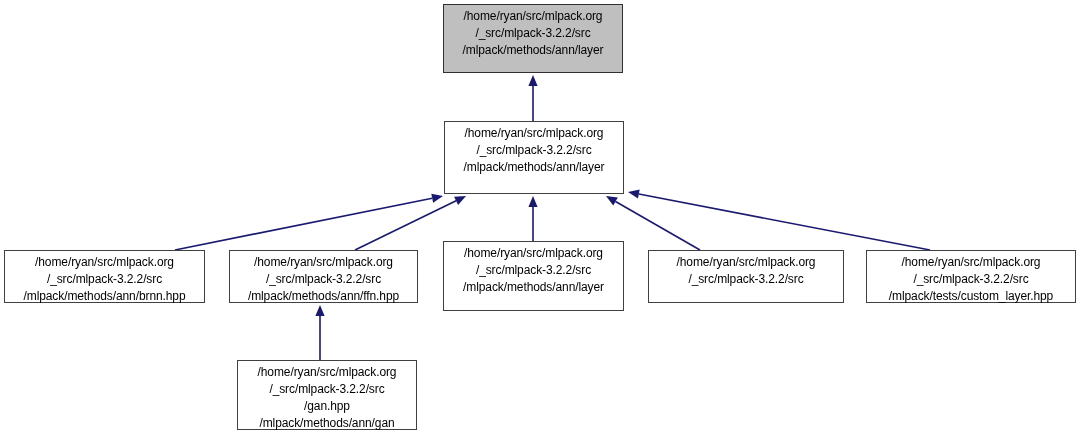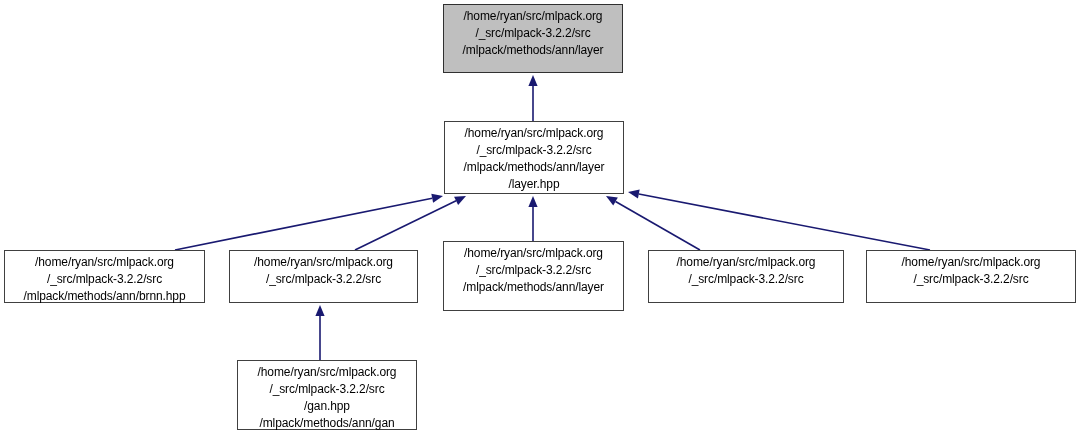--- a/index.html
+++ b/index.html
@@ -81,20 +81,20 @@
       <g>
         <line x1="930" y1="250" x2="638.802580863866" y2="194.07466784802722" stroke="#191970" stroke-width="1.6"></line>
         <polygon points="628,192 639.6701692366773,189.55722494131965 637.9349924910546,198.5921107547348" fill="#191970"></polygon>
       </g>
       <g>
         <line x1="320" y1="360" x2="320" y2="316" stroke="#191970" stroke-width="1.6"></line>
         <polygon points="320,305 324.6,316 315.4,316" fill="#191970"></polygon>
       </g>
     </svg>
 <div class="node highlight" style="left: 443px; top: 4px; width: 180px; height: 69px;"><span class="line">/home/ryan/src/mlpack.org</span><span class="line">/_src/mlpack-3.2.2/src</span><span class="line">/mlpack/methods/ann/layer</span></div>
-    <div class="node" style="left: 444px; top: 121px; width: 180px; height: 73px;"><span class="line">/home/ryan/src/mlpack.org</span><span class="line">/_src/mlpack-3.2.2/src</span><span class="line">/mlpack/methods/ann/layer</span><span class="line">/layer.hpp</span></div>
+    <div class="node" style="left: 444px; top: 121px; width: 180px; height: 73px;"><span class="line">/home/ryan/src/mlpack.org</span><span class="line">/_src/mlpack-3.2.2/src</span><span class="line">/mlpack/methods/ann/layer</span></div>
     <div class="node" style="left: 4px; top: 250px; width: 201px; height: 53px;"><span class="line">/home/ryan/src/mlpack.org</span><span class="line">/_src/mlpack-3.2.2/src</span><span class="line">/mlpack/methods/ann/brnn.hpp</span></div>
-    <div class="node" style="left: 229px; top: 250px; width: 189px; height: 53px;"><span class="line">/home/ryan/src/mlpack.org</span><span class="line">/_src/mlpack-3.2.2/src</span></div>
+    <div class="node" style="left: 229px; top: 250px; width: 189px; height: 53px;"><span class="line">/home/ryan/src/mlpack.org</span><span class="line">/_src/mlpack-3.2.2/src</span><span class="line">/mlpack/methods/ann/ffn.hpp</span></div>
     <div class="node" style="left: 443px; top: 241px; width: 181px; height: 70px;"><span class="line">/home/ryan/src/mlpack.org</span><span class="line">/_src/mlpack-3.2.2/src</span><span class="line">/mlpack/methods/ann/layer</span></div>
     <div class="node" style="left: 648px; top: 250px; width: 196px; height: 53px;"><span class="line">/home/ryan/src/mlpack.org</span><span class="line">/_src/mlpack-3.2.2/src</span></div>
-    <div class="node" style="left: 866px; top: 250px; width: 210px; height: 53px;"><span class="line">/home/ryan/src/mlpack.org</span><span class="line">/_src/mlpack-3.2.2/src</span></div>
+    <div class="node" style="left: 866px; top: 250px; width: 210px; height: 53px;"><span class="line">/home/ryan/src/mlpack.org</span><span class="line">/_src/mlpack-3.2.2/src</span><span class="line">/mlpack/tests/custom_layer.hpp</span></div>
     <div class="node" style="left: 237px; top: 360px; width: 180px; height: 70px;"><span class="line">/home/ryan/src/mlpack.org</span><span class="line">/_src/mlpack-3.2.2/src</span><span class="line">/gan.hpp</span><span class="line">/mlpack/methods/ann/gan</span></div>
   </div>
 
 </body></html>

